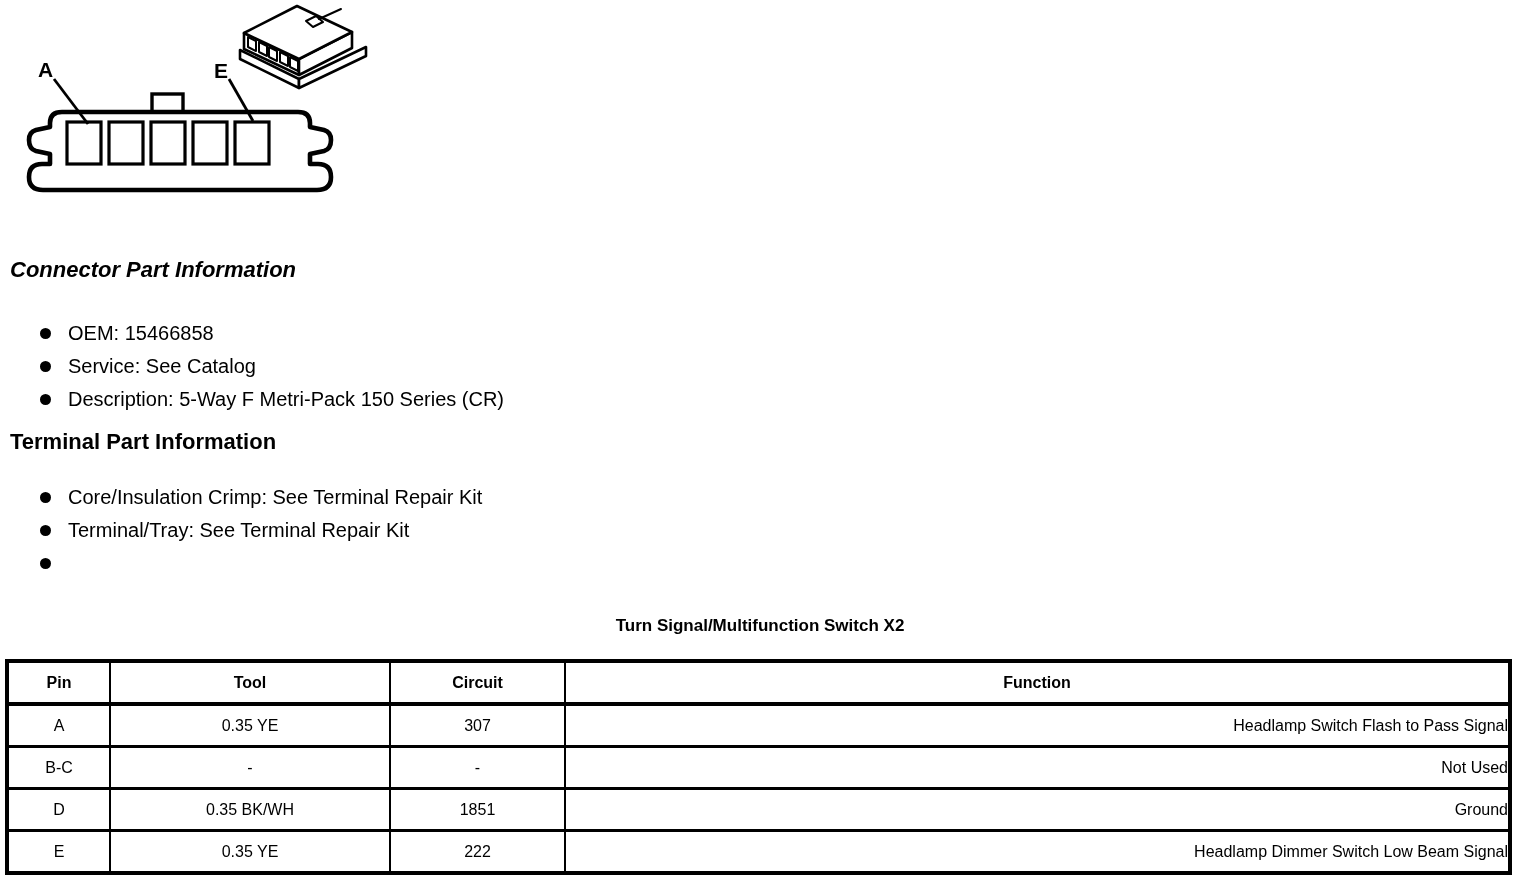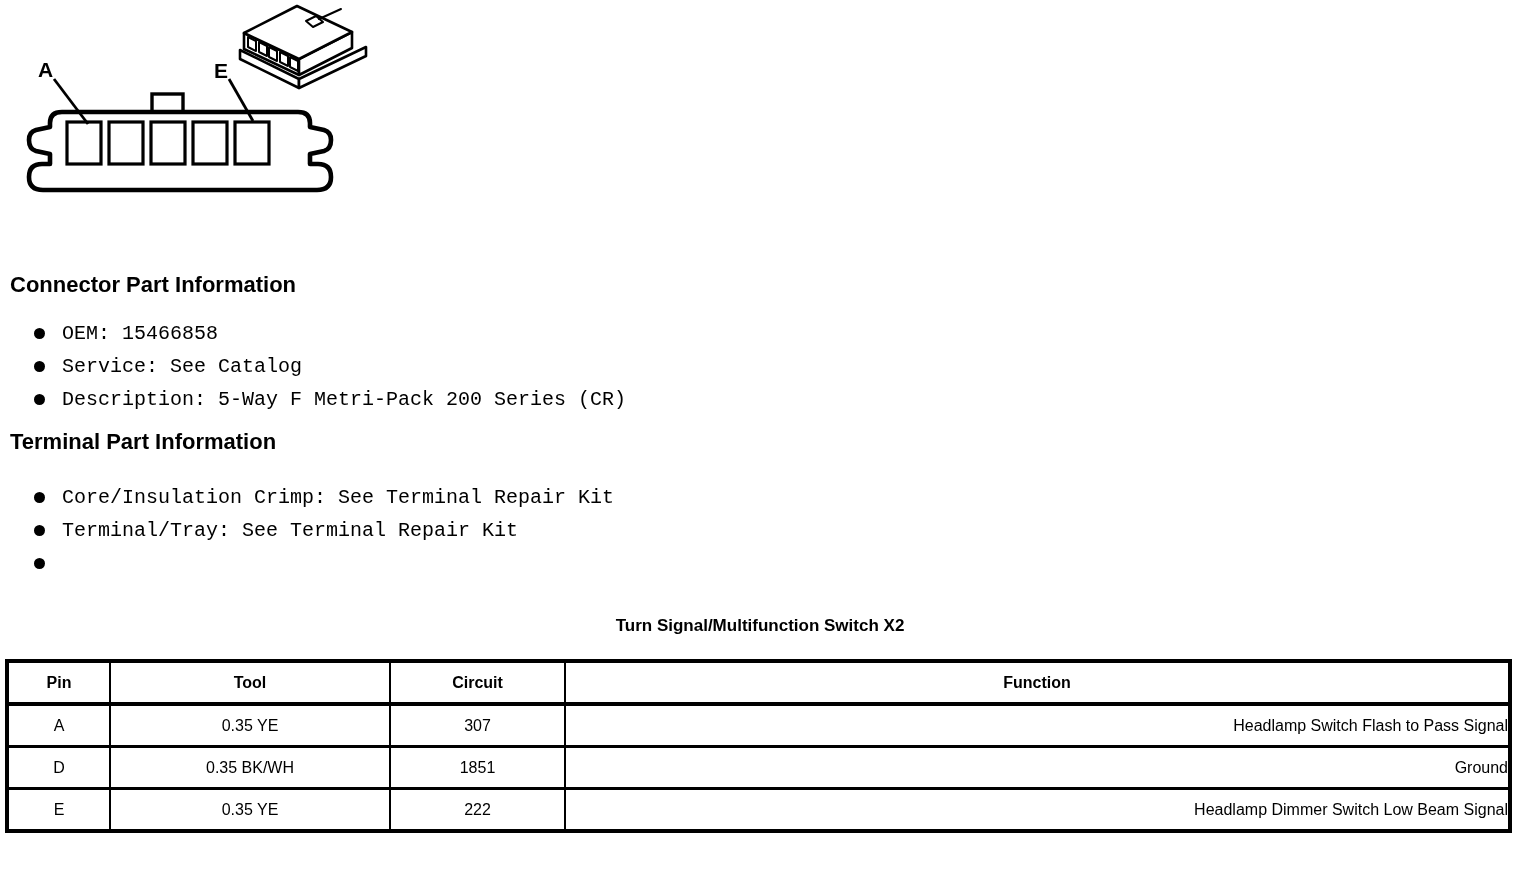--- a/index.html
+++ b/index.html
@@ -7,24 +7,24 @@
     width:1520px;height:880px;background:#ffffff;color:#000;
     font-family:"Liberation Sans", sans-serif;
     position:relative;overflow:hidden;
   }
   .page{position:absolute;inset:0;}
   svg.diagram{position:absolute;left:0;top:0;}
   h2.sec{
     position:absolute;left:10px;margin:0;
     font-size:22px;font-weight:bold;line-height:26px;letter-spacing:0;
   }
-  #connector-heading{top:272px;}
+  #connector-heading{top:257px;font-style:italic;}
   #terminal-heading{top:429px;}
   ul.bullets{
-    position:absolute;left:10px;margin:0;padding:0;list-style:none;font-family:Liberation Mono, monospace;
+    position:absolute;left:16px;margin:0;padding:0;list-style:none;
   }
   #connector-list{top:317px;}
   #terminal-list{top:481px;}
   ul.bullets li{
     display:flex;align-items:center;height:33px;font-size:20px;white-space:nowrap;
   }
   .bullet{
     width:11px;height:11px;border-radius:50%;background:#000;
     margin:0 17px 0 24px;flex:none;
   }
@@ -111,21 +111,21 @@
       <li>
         <span class="bullet"></span>
         <span>OEM: 15466858</span>
       </li>
       <li>
         <span class="bullet"></span>
         <span>Service: See Catalog</span>
       </li>
       <li>
         <span class="bullet"></span>
-        <span>Description: 5-Way F Metri-Pack 200 Series (CR)</span>
+        <span>Description: 5-Way F Metri-Pack 150 Series (CR)</span>
       </li>
     </ul>
 
   <h2 class="sec" id="terminal-heading">Terminal Part Information</h2>
   <ul class="bullets" id="terminal-list">
       <li>
         <span class="bullet"></span>
         <span>Core/Insulation Crimp: See Terminal Repair Kit</span>
       </li>
       <li>
@@ -155,20 +155,26 @@
       </tr>
     </thead>
     <tbody>
         <tr>
           <td>A</td>
           <td>0.35 YE</td>
           <td>307</td>
           <td class="fn">Headlamp Switch Flash to Pass Signal</td>
         </tr>
         <tr>
+          <td>B-C</td>
+          <td>-</td>
+          <td>-</td>
+          <td class="fn">Not Used</td>
+        </tr>
+        <tr>
           <td>D</td>
           <td>0.35 BK/WH</td>
           <td>1851</td>
           <td class="fn">Ground</td>
         </tr>
         <tr>
           <td>E</td>
           <td>0.35 YE</td>
           <td>222</td>
           <td class="fn">Headlamp Dimmer Switch Low Beam Signal</td>

